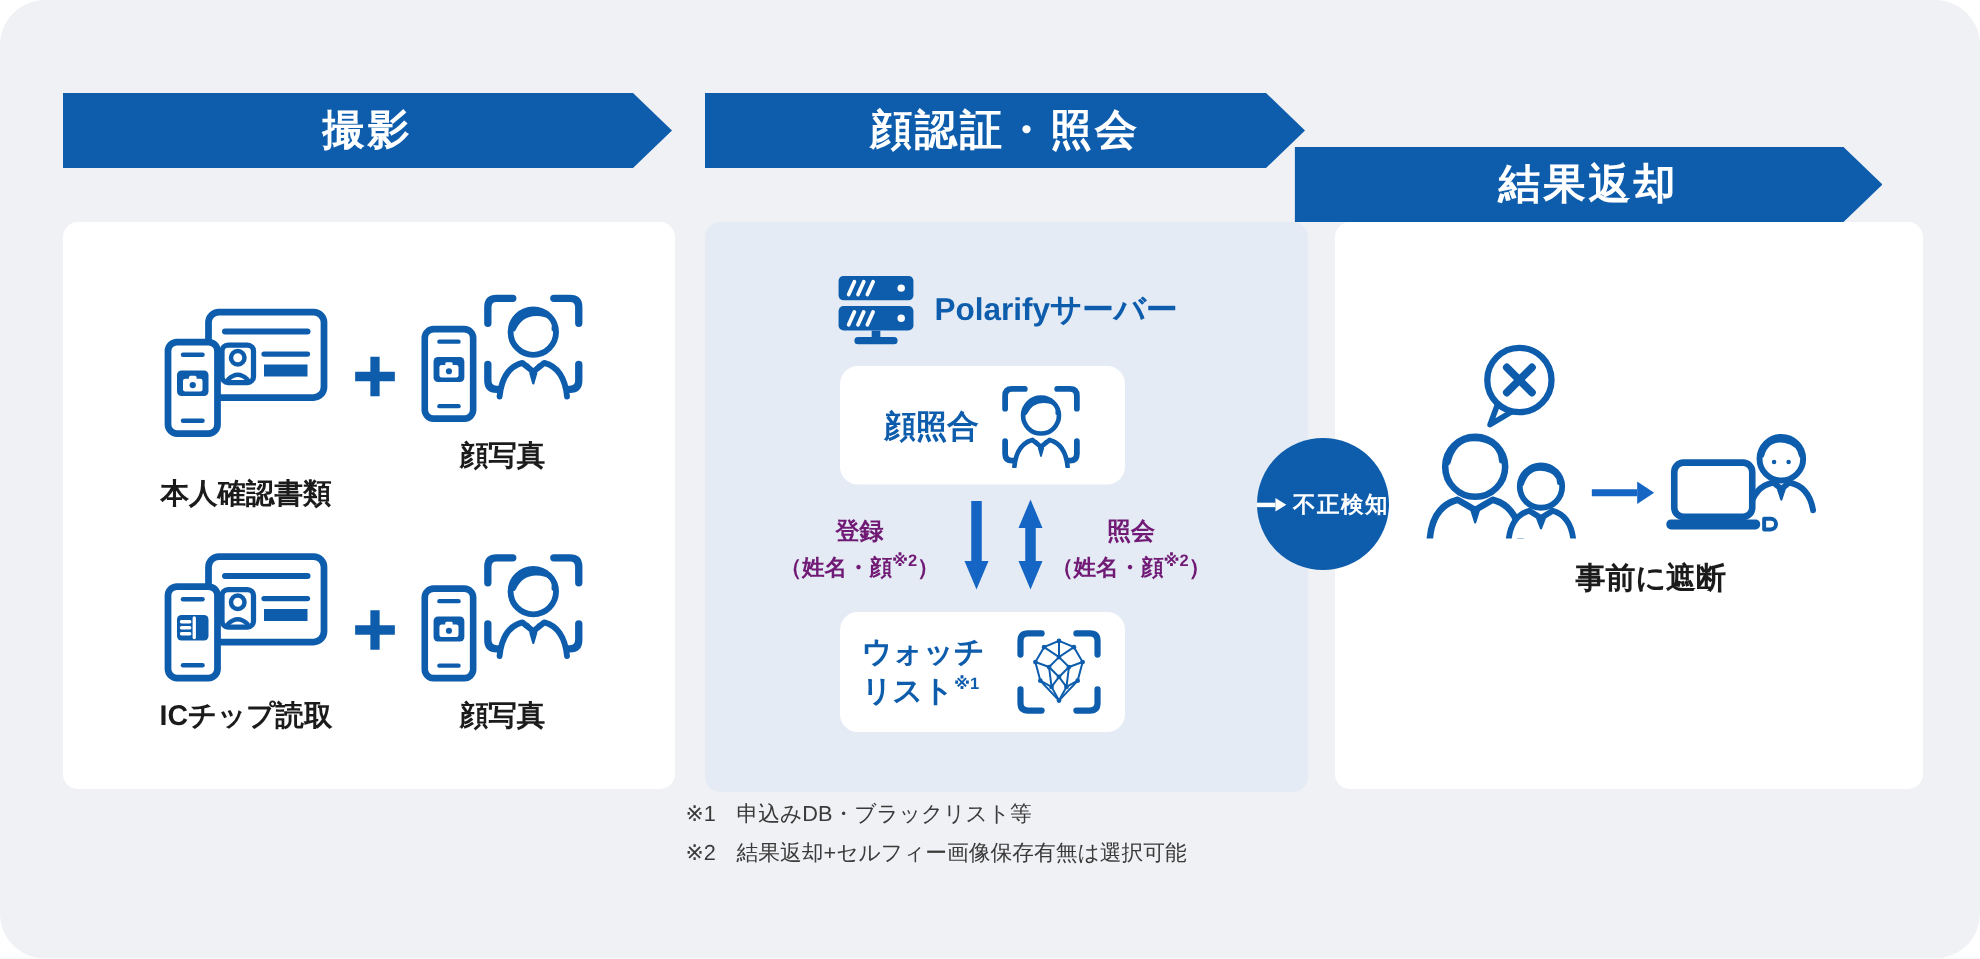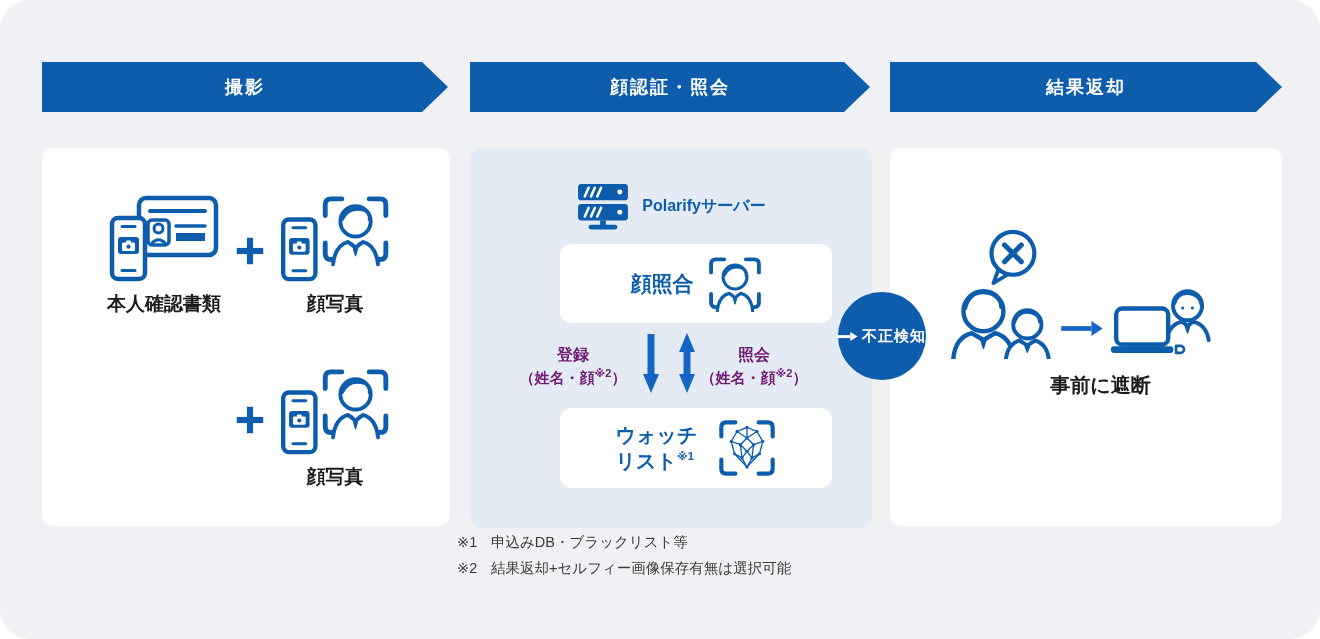--- a/index.html
+++ b/index.html
@@ -12,39 +12,39 @@
     --footnote-color:#3a3a3a;
   }
   *{box-sizing:border-box;margin:0;padding:0;}
   body{background:#fff;font-family:"Liberation Sans","DejaVu Sans",sans-serif;}
   .canvas{position:relative;width:1320px;height:639px;background:#fff;overflow:hidden;}
   .bg-card{position:absolute;inset:0;border-radius:30px;background:var(--page-bg);}
   
   .step{position:absolute;top:62px;height:50px;background:var(--brand-blue);
         clip-path:polygon(0 0, calc(100% - 26px) 0, 100% 50%, calc(100% - 26px) 100%, 0 100%);
         display:flex;align-items:center;justify-content:center;}
-  .step span{color:#fff;font-size:18px;font-weight:bold;letter-spacing:2px;}
+  .step span{color:#fff;font-size:28px;font-weight:bold;letter-spacing:2px;}
   .step1{left:42px;width:406px;}
   .step2{left:470px;width:400px;}
-  .step3{left:890px;width:392px;}
+  .step3{left:863px;width:392px;margin-top:36px;}
   
   .panel{position:absolute;top:148px;border-radius:10px;}
   .panel-capture{left:42px;width:408px;height:378px;background:var(--panel-bg);}
   .panel-auth{left:470px;width:402px;height:380px;background:var(--center-panel-bg);}
   .panel-result{left:890px;width:392px;height:378px;background:var(--panel-bg);}
   .icon-blue{color:var(--brand-blue);display:block;}
   .flow-colored{color:var(--flow-blue);display:block;}
   
   .cap-item{position:absolute;width:130px;display:flex;flex-direction:column;align-items:center;}
   .cap-item .lbl{margin-top:8px;font-size:19px;font-weight:bold;color:var(--text-dark);white-space:nowrap;}
   .plus{position:absolute;width:30px;height:30px;color:var(--brand-blue);}
   
   .server-row{position:absolute;left:0;right:0;top:34px;display:flex;align-items:center;justify-content:center;gap:12px;}
-  .server-row .lbl{font-size:16px;font-weight:bold;color:var(--brand-blue);}
-  .auth-box{position:absolute;left:90px;width:272px;background:#fff;border-radius:12px;
+  .server-row .lbl{font-size:21px;font-weight:bold;color:var(--brand-blue);}
+  .auth-box{position:absolute;left:90px;width:190px;background:#fff;border-radius:12px;
             display:flex;align-items:center;justify-content:center;gap:14px;}
   .box-face{top:96px;height:79px;}
   .box-watch{top:260px;height:80px;gap:21px;}
   .auth-box .lbl{font-size:21px;font-weight:bold;color:var(--brand-blue);white-space:nowrap;}
   .wl-text{font-size:20px;font-weight:bold;color:var(--brand-blue);line-height:1.3;}
   sup{font-size:11px;}
   .v-arrow{position:absolute;top:184px;}
   .arrow-down{left:172px;}
   .arrow-updown{left:208px;}
   .flow-note{position:absolute;top:197px;text-align:center;color:#701a75;}
@@ -123,21 +123,21 @@
   </div>
   <div class="step step2">
     <span>顔認証・照会</span>
   </div>
   <div class="step step3">
     <span>結果返却</span>
   </div>
 
   <section class="panel panel-capture">
 
-    <div class="cap-item" style="left:57px;top:47px;">
+    <div class="cap-item" style="left:57px;top:57px;gap:15px;">
       <svg class="icon-blue" width="110" height="88" viewBox="0 0 110 88">
         <use href="#g-card" transform="translate(28,1)"></use>
         <use href="#g-phone-cam" transform="translate(1,21)"></use>
       </svg>
       <div class="lbl">本人確認書類</div>
     </div>
     <svg class="plus" style="left:193px;top:88px;" viewBox="0 0 34 34">
       <g stroke="currentColor" stroke-width="7">
           <line x1="17" y1="2" x2="17" y2="32"></line>
           <line x1="2" y1="17" x2="32" y2="17"></line>
@@ -147,20 +147,27 @@
       <svg class="icon-blue" width="112" height="88" viewBox="0 0 112 90">
         <g transform="translate(42,0)">
             <use href="#g-brackets"></use>
             <use href="#g-face-core"></use>
           </g>
         <use href="#g-phone-cam" transform="translate(1,23)"></use>
       </svg>
       <div class="lbl">顔写真</div>
     </div>
 
+    <div class="cap-item" style="left:57px;top:220px;">
+      <svg class="icon-blue" width="110" height="88" viewBox="0 0 110 88">
+        <use href="#g-card" transform="translate(28,1)"></use>
+        <use href="#g-phone-ic" transform="translate(1,21)"></use>
+      </svg>
+      <div class="lbl">ICチップ読取</div>
+    </div>
     <svg class="plus" style="left:193px;top:257px;" viewBox="0 0 34 34">
       <g stroke="currentColor" stroke-width="7">
           <line x1="17" y1="2" x2="17" y2="32"></line>
           <line x1="2" y1="17" x2="32" y2="17"></line>
         </g>
     </svg>
     <div class="cap-item" style="left:228px;top:220px;">
       <svg class="icon-blue" width="112" height="88" viewBox="0 0 112 90">
         <g transform="translate(42,0)">
             <use href="#g-brackets"></use>

